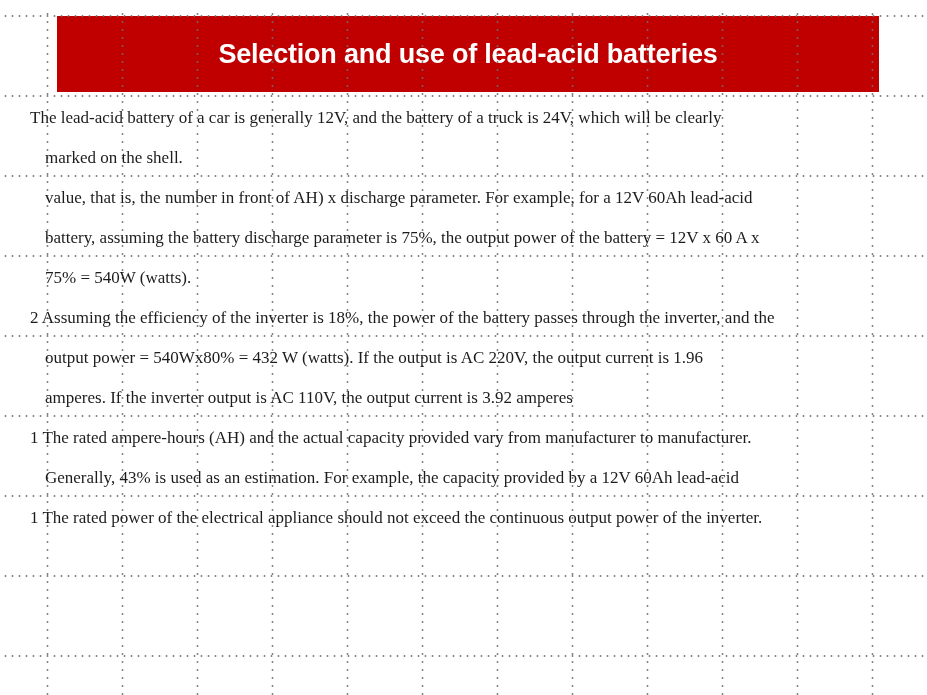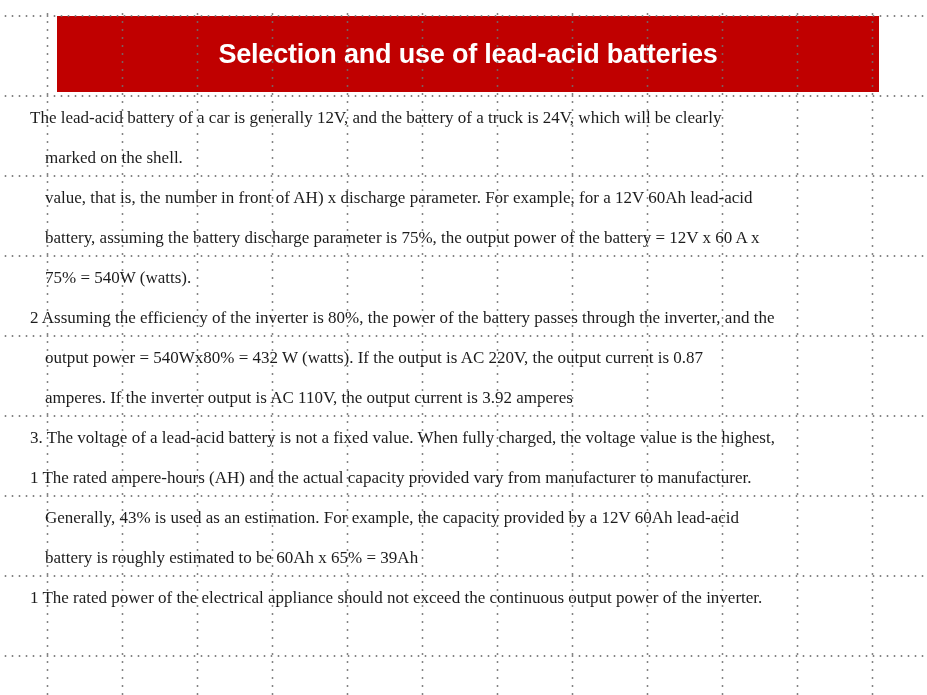--- a/index.html
+++ b/index.html
@@ -81,24 +81,22 @@
   <div class="banner" style="background: rgb(192, 0, 0);">
     <h1 style="color: rgb(255, 255, 255);">Selection and use of lead-acid batteries</h1>
   </div>
 
   <div class="doc">
       <div class="line">The lead-acid battery of a car is generally 12V, and the battery of a truck is 24V, which will be clearly</div>
       <div class="line indent">marked on the shell.</div>
       <div class="line indent">value, that is, the number in front of AH) x discharge parameter. For example, for a 12V 60Ah lead-acid</div>
       <div class="line indent">battery, assuming the battery discharge parameter is 75%, the output power of the battery = 12V x 60 A x</div>
       <div class="line indent">75% = 540W (watts).</div>
-      <div class="line">2 Assuming the efficiency of the inverter is 80%, the power of the battery passes through the inverter, and the</div>
-      <div class="line indent">output power = 540Wx80% = 432 W (watts). If the output is AC 220V, the output current is 0.87</div>
+      <div class="line">2 Assuming the efficiency of the inverter is 18%, the power of the battery passes through the inverter, and the</div>
+      <div class="line indent">output power = 540Wx80% = 432 W (watts). If the output is AC 220V, the output current is 1.96</div>
       <div class="line indent">amperes. If the inverter output is AC 110V, the output current is 3.92 amperes</div>
-      <div class="line">3. The voltage of a lead-acid battery is not a fixed value. When fully charged, the voltage value is the highest,</div>
       <div class="line">1 The rated ampere-hours (AH) and the actual capacity provided vary from manufacturer to manufacturer.</div>
       <div class="line indent">Generally, 43% is used as an estimation. For example, the capacity provided by a 12V 60Ah lead-acid</div>
-      <div class="line indent">battery is roughly estimated to be 60Ah x 65% = 39Ah</div>
       <div class="line">1 The rated power of the electrical appliance should not exceed the continuous output power of the inverter.</div>
     </div>
 
   <div class="bottom-bar" style="background: rgb(192, 0, 0);"></div>
 </div>
 
 </body></html>

